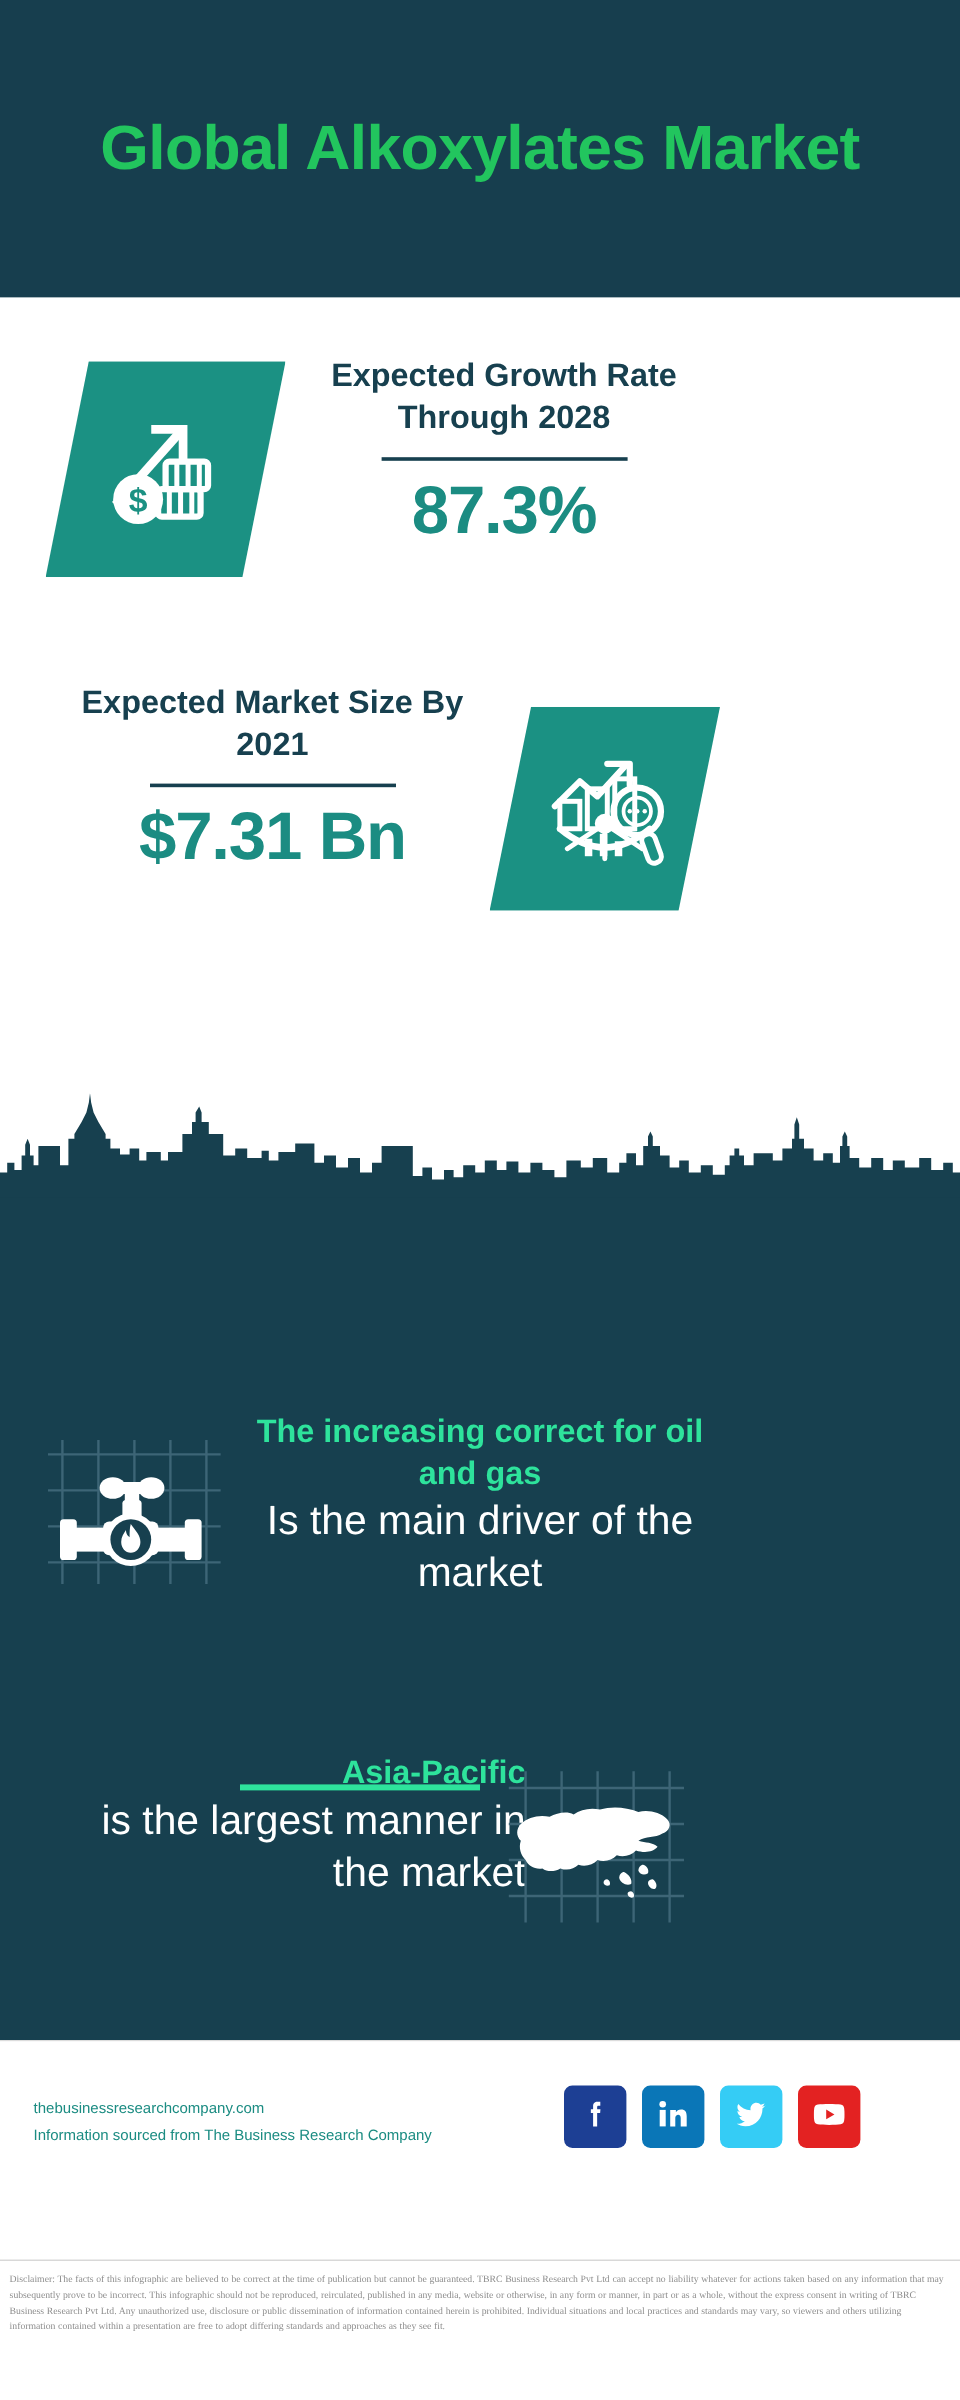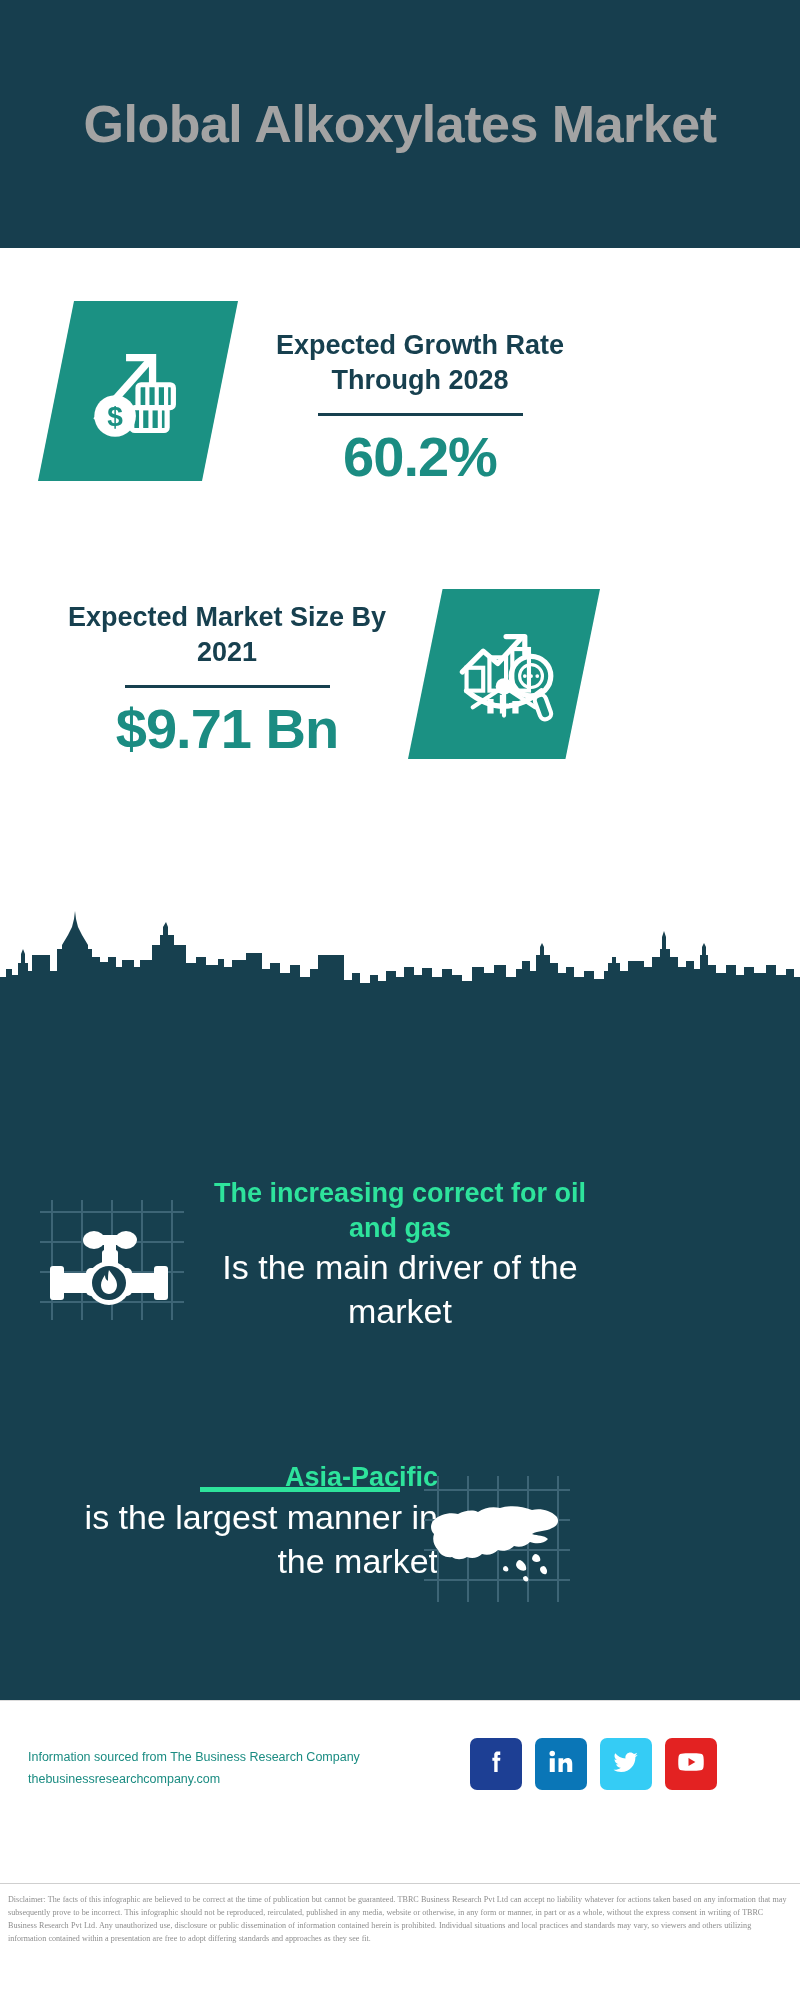--- a/index.html
+++ b/index.html
@@ -10,21 +10,21 @@
     color:#17404F;
   }
 
   
   .header {
     position:absolute; left:0; top:0; width:800px; height:248px;
     background:#173E4E;
     display:flex; align-items:center; justify-content:center;
   }
   .header-title {
-    color:#a3a3a3; font-size:52px; font-weight:bold; line-height:1.08;
+    color:#22c55e; font-size:52px; font-weight:bold; line-height:1.08;
     text-align:center; letter-spacing:-0.5px; padding:0 40px;
     font-family:"Liberation Sans", sans-serif;
   }
 
   
   .white-zone {
     position:absolute; left:0; top:248px; width:800px; height:700px;
     background:#ffffff;
   }
 
@@ -39,21 +39,21 @@
     clip-path: polygon(18% 0%, 100% 0%, 82% 100%, 0% 100%);
   }
   .para-right {
     left:408px; top:589px; width:192px; height:170px;
     clip-path: polygon(18% 0%, 100% 0%, 82% 100%, 0% 100%);
   }
   .para svg { width:104px; height:104px; display:block; }
 
   
   .stat {
-    position:absolute; text-align:center;margin-top:32px;
+    position:absolute; text-align:center;
   }
   .stat-growth { left:255px; top:296px; width:330px; }
   .stat-size   { left:62px;  top:568px; width:330px; }
 
   .stat-label {
     font-size:27px; font-weight:bold; line-height:1.28; color:#17404F;
   }
   .stat-rule {
     width:205px; height:3px; background:#17404F; margin:16px auto 12px auto;
   }
@@ -155,27 +155,27 @@
       <line x1="71" y1="66" x2="71" y2="88" stroke="#fff" stroke-width="4"></line>
       <circle cx="28" cy="74" r="20" fill="#fff"></circle>
       <text x="28" y="84" font-size="27" font-weight="bold" fill="#1B9183" text-anchor="middle" font-family="Liberation Sans, sans-serif">$</text>
     </svg>
   </span>
 </div>
 
 <div class="stat stat-growth">
   <div class="stat-label">Expected Growth Rate Through 2028</div>
   <div class="stat-rule"></div>
-  <div class="stat-value">60.2%</div>
+  <div class="stat-value">87.3%</div>
 </div>
 
 <div class="stat stat-size">
   <div class="stat-label">Expected Market Size By 2021</div>
   <div class="stat-rule"></div>
-  <div class="stat-value">$9.71 Bn</div>
+  <div class="stat-value">$7.31 Bn</div>
 </div>
 
 <div class="para para-right">
   <span>
     <svg viewBox="0 0 100 100" fill="none" xmlns="http://www.w3.org/2000/svg">
       <path d="M10 48 L30 28 L44 40 L66 16" stroke="#fff" stroke-width="5" stroke-linecap="round" stroke-linejoin="round"></path>
       <path d="M52 14 L70 14 L70 31" stroke="#fff" stroke-width="5" fill="none" stroke-linecap="round" stroke-linejoin="round"></path>
       <rect x="14" y="44" width="16" height="22" stroke="#fff" stroke-width="4" fill="none"></rect>
       <rect x="36" y="34" width="16" height="32" stroke="#fff" stroke-width="4" fill="none"></rect>
       <rect x="58" y="26" width="16" height="40" stroke="#fff" stroke-width="4" fill="none"></rect>
@@ -271,22 +271,22 @@
     <path fill="#ffffff" d="M100,98 c4,2 7,6 6,10 c-4,2 -9,-1 -10,-5 c0,-3 2,-5 4,-5 Z"></path>
     <path fill="#ffffff" d="M124,104 c3,2 4,6 2,8 c-3,1 -6,-2 -6,-5 c0,-2 2,-3 4,-3 Z"></path>
     <path fill="#ffffff" d="M86,104 c2,1 3,3 2,5 c-2,1 -5,0 -5,-2 c0,-2 1,-3 3,-3 Z"></path>
     <path fill="#ffffff" d="M106,114 c2,1 3,3 2,5 c-2,1 -5,0 -5,-3 c0,-1 1,-2 3,-2 Z"></path>
   </svg>
 </div>
 
 <div class="source-bar"></div>
 
 <div class="source-text">
+  <div>thebusinessresearchcompany.com</div>
   <div>Information sourced from The Business Research Company</div>
-  <div>thebusinessresearchcompany.com</div>
 </div>
 
 <div class="socials">
   <div class="social s-fb">
     <span>
       <svg viewBox="0 0 24 24" fill="#ffffff" xmlns="http://www.w3.org/2000/svg">
         <path d="M15.5 8.5h-2.2V7.1c0-.6.4-.8.7-.8h1.4V3.6h-2c-2.3 0-2.8 1.7-2.8 2.8v2.1H9.1V11h1.5v9h2.7v-9h2l.2-2.5z"></path>
       </svg>
     </span>
   </div>

